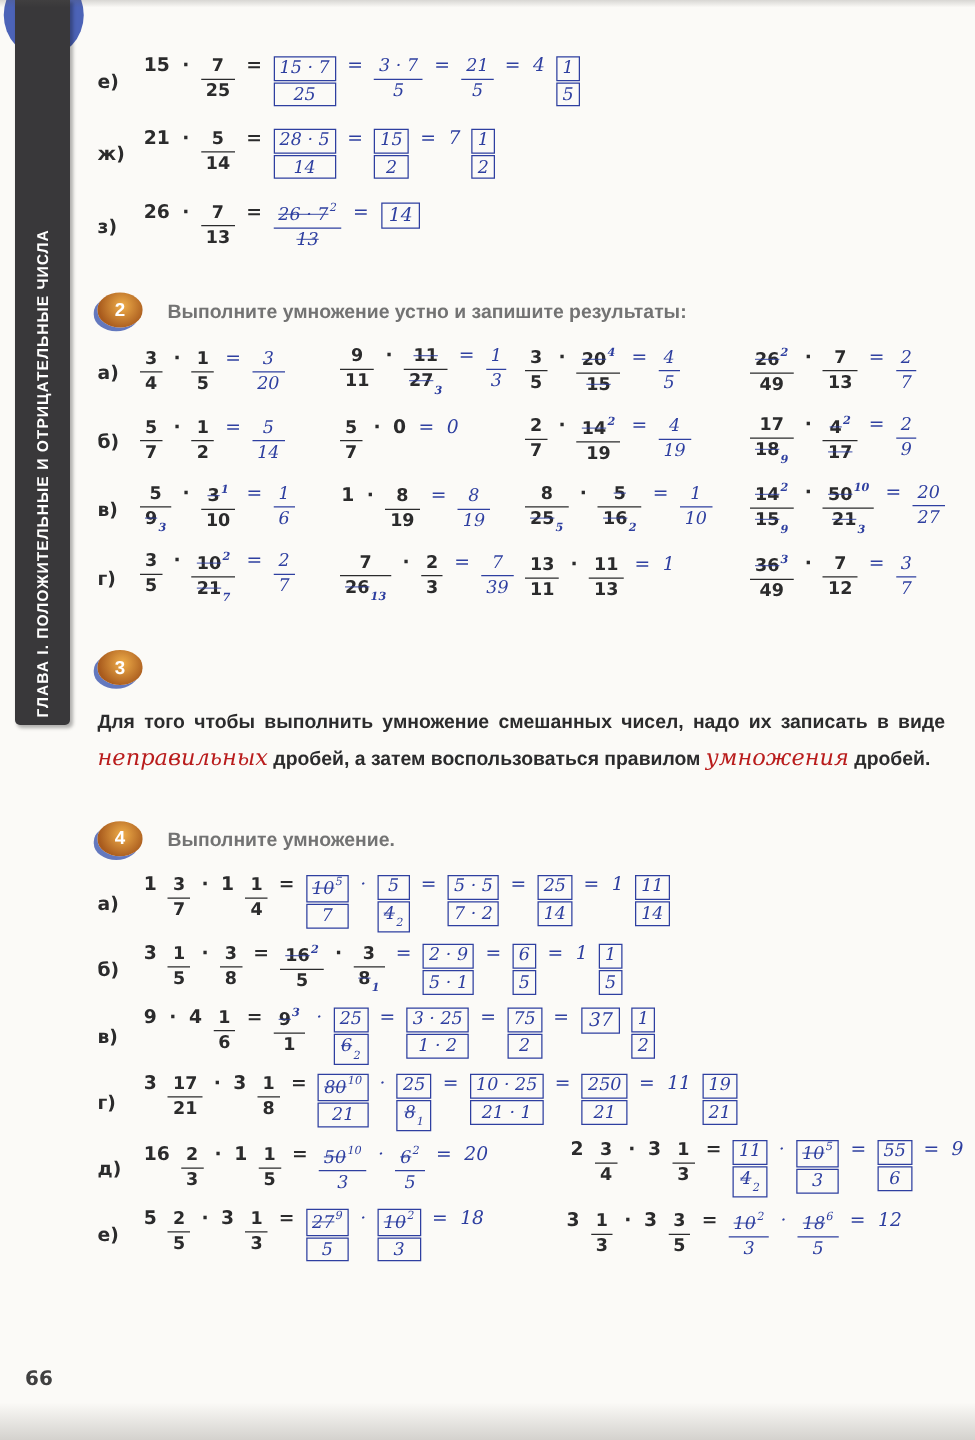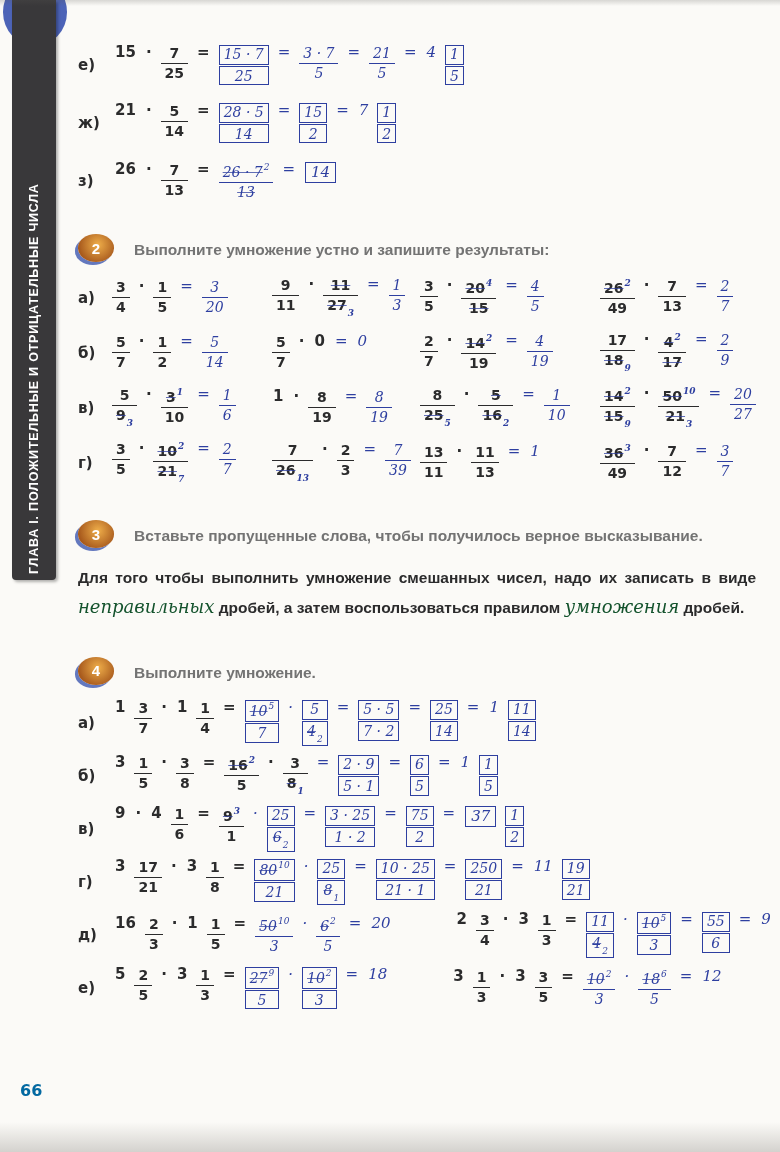--- a/index.html
+++ b/index.html
@@ -55,28 +55,28 @@
   .task-head { display:flex; align-items:flex-start; gap:20px; margin:24px 0 8px; }
   .badge { flex:0 0 auto; width:36px; height:28px; border-radius:50% / 48%;
          background:radial-gradient(circle at 55% 38%, #efae4a, #a85a1d 72%);
          color:#fff; font-weight:bold; font-size:15px;
          display:inline-flex; align-items:center; justify-content:center;
          box-shadow:-3px 3px 0 rgba(72,96,180,.85); }
   .task-title { font-weight:bold; font-size:15.5px; color:#737373; line-height:1.55; padding-top:4px; }
   .just { text-align:justify; }
   .para { font-weight:bold; font-size:15.5px; line-height:1.75; color:#2b2b2c; text-align:justify;
          margin:16px 0 0; }
-  .para .hww { color:#14532d; font-family:"DejaVu Serif", serif; font-style:italic;
+  .para .hww { color:#b91c1c; font-family:"DejaVu Serif", serif; font-style:italic;
          font-weight:normal; font-size:18px; }
   .mt3 { margin-top:30px; }
   .mt4 { margin-top:34px; }
   #ex4-rows { margin-top:12px; }
 
-  .page-number { position:absolute; left:20px; bottom:52px; z-index:4;
-         font-family:"DejaVu Sans", sans-serif; font-weight:bold; font-size:16px; color:#0369a1; }
+  .page-number { position:absolute; left:20px; bottom:40px; z-index:4;
+         font-family:"DejaVu Sans", sans-serif; font-weight:bold; font-size:16px; color:#404040; }
 </style>
 </head>
 <body>
 
 <div class="page">
 
   <div class="sidebar">
     <div class="accent"></div>
     <div class="bar"></div>
     <div class="vtext">ГЛАВА I. ПОЛОЖИТЕЛЬНЫЕ И ОТРИЦАТЕЛЬНЫЕ ЧИСЛА</div>
@@ -454,21 +454,20 @@
                 <span class="n"><span class="pt"><span>3</span></span></span>
                 <span class="d"><span class="pt"><span>7</span></span></span>
               </span>
             </span>
           </div>
         </div>
       </div>
 
     <div class="task-head mt3">
       <span class="badge">3</span>
-      <span class="task-title just">Вставьте пропущенные слова, чтобы получилось верное высказывание.</span>
     </div>
     <p id="ex3-para" class="para"><span class="ptxt">Для того чтобы выполнить умножение смешанных чисел, надо их записать в виде </span><span class="hww">неправильных</span><span class="ptxt"> дробей, а затем воспользоваться правилом </span><span class="hww">умножения</span><span class="ptxt"> дробей.</span></p>
 
     <div class="task-head mt4">
       <span class="badge">4</span>
       <span class="task-title">Выполните умножение.</span>
     </div>
     <div id="ex4-rows">
         <div class="ex4-row">
           <span class="lbl">а)</span>

